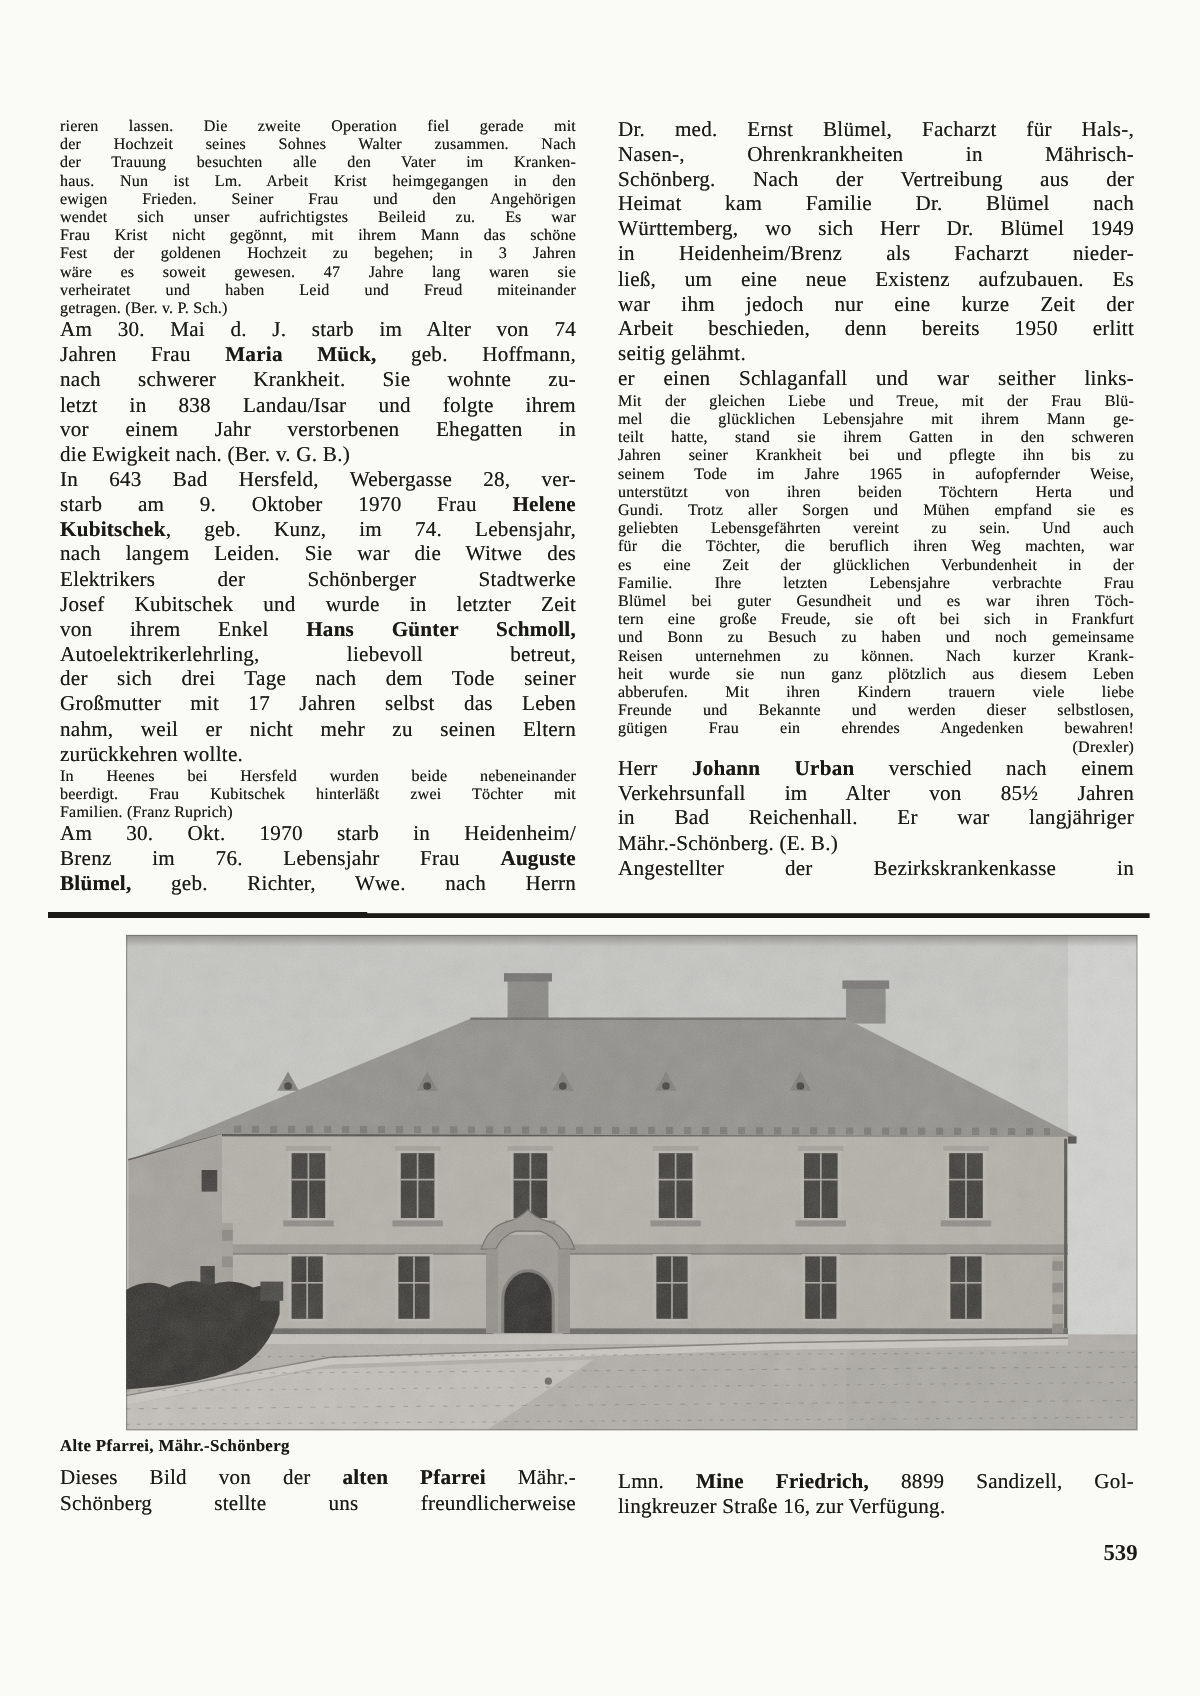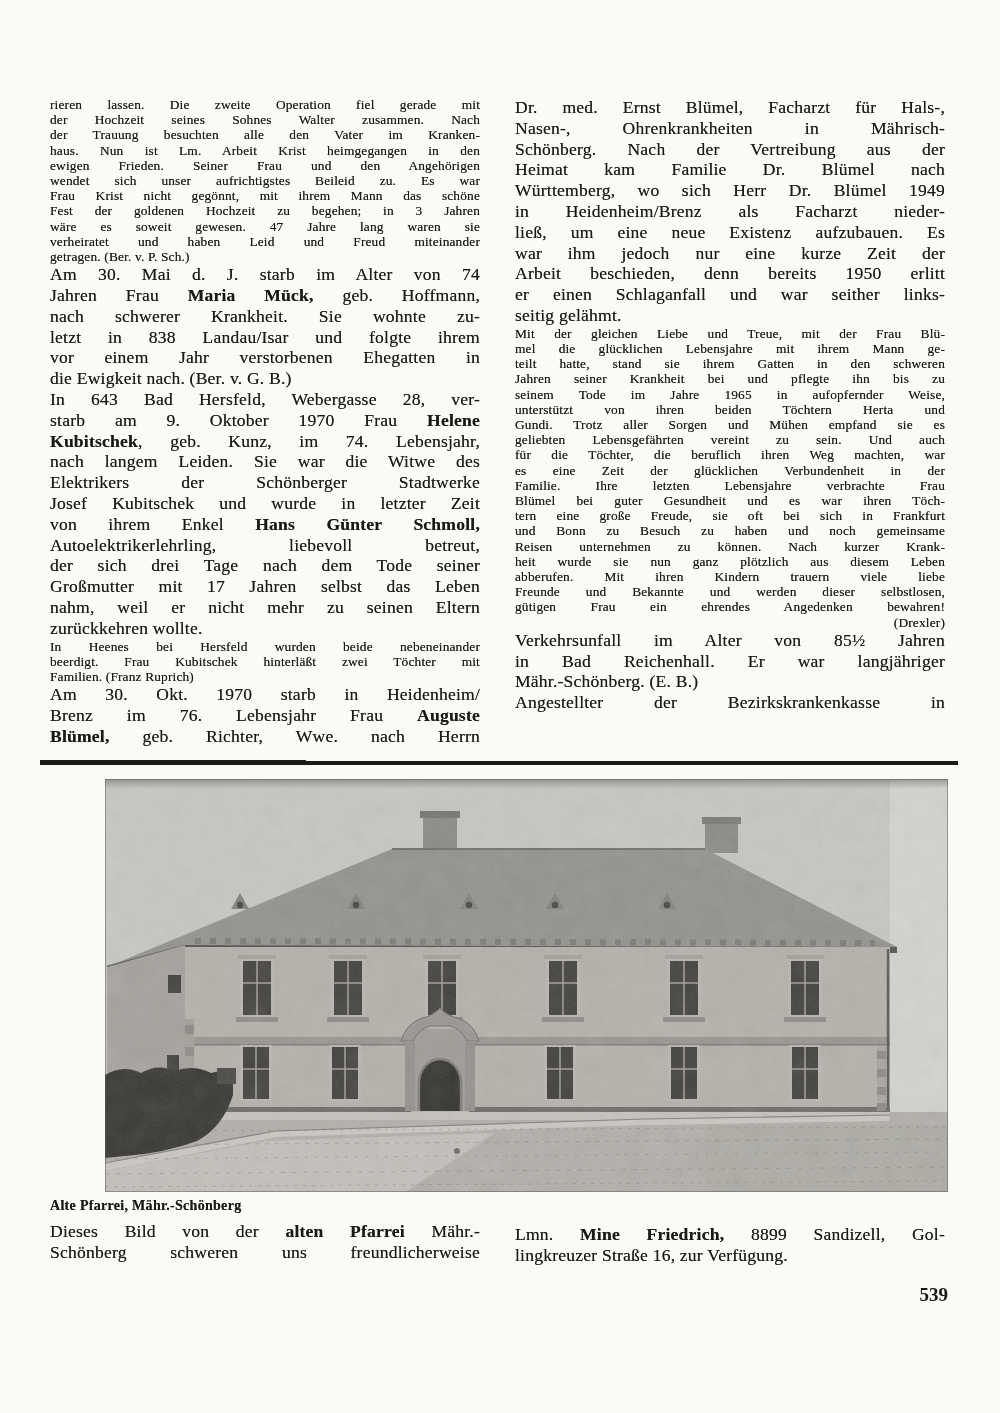--- a/index.html
+++ b/index.html
@@ -97,22 +97,22 @@
     <div class="p-large">
         <div class="ln"><span>Dr. med. Ernst Blümel, Facharzt für Hals-,</span></div>
         <div class="ln"><span>Nasen-, Ohrenkrankheiten in Mährisch-</span></div>
         <div class="ln"><span>Schönberg. Nach der Vertreibung aus der</span></div>
         <div class="ln"><span>Heimat kam Familie Dr. Blümel nach</span></div>
         <div class="ln"><span>Württemberg, wo sich Herr Dr. Blümel 1949</span></div>
         <div class="ln"><span>in Heidenheim/Brenz als Facharzt nieder-</span></div>
         <div class="ln"><span>ließ, um eine neue Existenz aufzubauen. Es</span></div>
         <div class="ln"><span>war ihm jedoch nur eine kurze Zeit der</span></div>
         <div class="ln"><span>Arbeit beschieden, denn bereits 1950 erlitt</span></div>
+        <div class="ln ln-end"><span>seitig gelähmt.</span></div>
         <div class="ln"><span>er einen Schlaganfall und war seither links-</span></div>
-        <div class="ln ln-end"><span>seitig gelähmt.</span></div>
       </div>
     <div class="p-small">
         <div class="ln"><span>Mit der gleichen Liebe und Treue, mit der Frau Blü-</span></div>
         <div class="ln"><span>mel die glücklichen Lebensjahre mit ihrem Mann ge-</span></div>
         <div class="ln"><span>teilt hatte, stand sie ihrem Gatten in den schweren</span></div>
         <div class="ln"><span>Jahren seiner Krankheit bei und pflegte ihn bis zu</span></div>
         <div class="ln"><span>seinem Tode im Jahre 1965 in aufopfernder Weise,</span></div>
         <div class="ln"><span>unterstützt von ihren beiden Töchtern Herta und</span></div>
         <div class="ln"><span>Gundi. Trotz aller Sorgen und Mühen empfand sie es</span></div>
         <div class="ln"><span>geliebten Lebensgefährten vereint zu sein. Und auch</span></div>
@@ -123,20 +123,21 @@
         <div class="ln"><span>tern eine große Freude, sie oft bei sich in Frankfurt</span></div>
         <div class="ln"><span>und Bonn zu Besuch zu haben und noch gemeinsame</span></div>
         <div class="ln"><span>Reisen unternehmen zu können. Nach kurzer Krank-</span></div>
         <div class="ln"><span>heit wurde sie nun ganz plötzlich aus diesem Leben</span></div>
         <div class="ln"><span>abberufen. Mit ihren Kindern trauern viele liebe</span></div>
         <div class="ln"><span>Freunde und Bekannte und werden dieser selbstlosen,</span></div>
         <div class="ln"><span>gütigen Frau ein ehrendes Angedenken bewahren!</span></div>
         <div class="ln ln-right"><span>(Drexler)</span></div>
       </div>
     <div class="p-large">
+        <div class="ln"><span>Herr </span><b>Johann Urban</b><span> verschied nach einem</span></div>
         <div class="ln"><span>Verkehrsunfall im Alter von 85½ Jahren</span></div>
         <div class="ln"><span>in Bad Reichenhall. Er war langjähriger</span></div>
         <div class="ln ln-end"><span>Mähr.-Schönberg. (E. B.)</span></div>
         <div class="ln"><span>Angestellter der Bezirkskrankenkasse in</span></div>
       </div>
   </div>
 
   <div class="rule rule-a"></div>
   <div class="rule rule-b"></div>
 
@@ -272,21 +273,21 @@
       <rect x="0" y="0" width="843" height="413" filter="url(#grain)" opacity="0.16"></rect>
       <rect x="0" y="0" width="843" height="10" fill="url(#topFade)"></rect>
       <rect x="0.5" y="0.5" width="842" height="412" fill="none" stroke="rgba(90,88,82,0.5)"></rect>
     </svg>
   </div>
 
   <div class="cap cap-left">
     <div class="cap-title">Alte Pfarrei, Mähr.-Schönberg</div>
     <div class="p-large">
         <div class="ln"><span>Dieses Bild von der </span><b>alten Pfarrei</b><span> Mähr.-</span></div>
-        <div class="ln"><span>Schönberg schweren uns freundlicherweise</span></div>
+        <div class="ln"><span>Schönberg stellte uns freundlicherweise</span></div>
       </div>
   </div>
 
   <div class="cap cap-right p-large">
       <div class="ln"><span>Lmn. </span><b>Mine Friedrich,</b><span> 8899 Sandizell, Gol-</span></div>
       <div class="ln ln-end"><span>lingkreuzer Straße 16, zur Verfügung.</span></div>
     </div>
 
   <div class="page-num">539</div>
 

